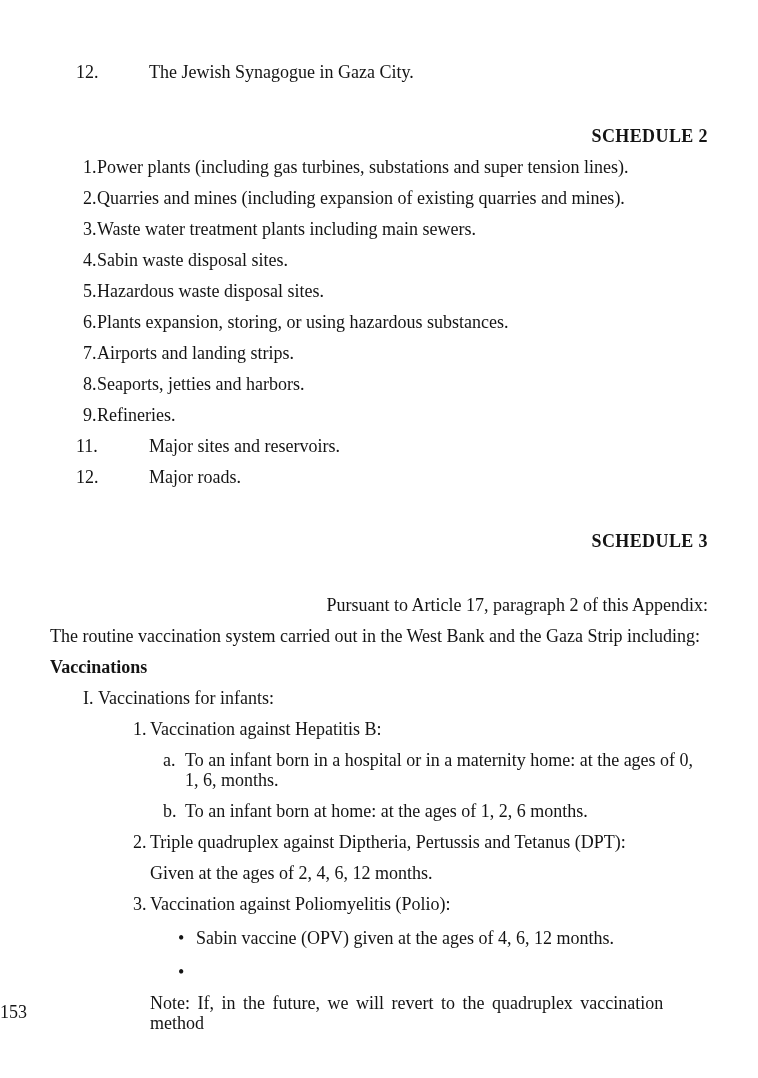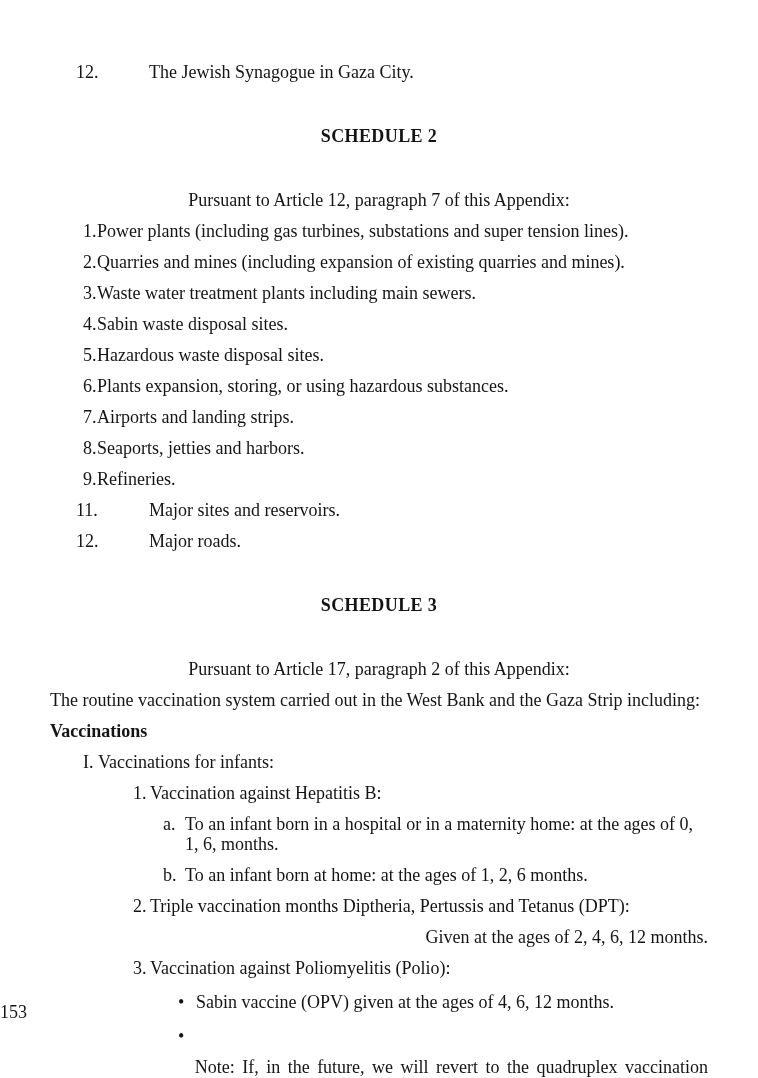--- a/index.html
+++ b/index.html
@@ -10,27 +10,27 @@
     box-sizing: border-box;
     background: #ffffff;
     padding: 62px 50px 0 50px;
     font-family: "Liberation Serif", serif;
     font-size: 18px;
     color: #141414;
     overflow: hidden;
   }
   .row { margin-bottom: 11px; line-height: 20px; }
   .flex { display: flex; }
-  .center { text-align: center; margin-top: 44px; }
+  .center { text-align: right; margin-top: 44px; }
   .bold { font-weight: bold; }
   .heading { font-weight: bold; letter-spacing: 0.4px; }
   .indent-26 { padding-left: 26px; }
   .indent-33 { padding-left: 33px; }
   .indent-83 { padding-left: 83px; }
-  .indent-100 { padding-left: 100px; text-align: right; }
+  .indent-100 { padding-left: 100px; }
   .indent-113 { padding-left: 113px; }
   .indent-128 { padding-left: 128px; }
   .num-narrow { width: 14px; flex-shrink: 0; }
   .num-wide { width: 73px; flex-shrink: 0; }
   .num-item { width: 17px; flex-shrink: 0; }
   .num-sub { width: 22px; flex-shrink: 0; }
   .num-roman { width: 15px; flex-shrink: 0; }
   .bullet-marker { width: 18px; flex-shrink: 0; }
   .sub-text { max-width: 523px; }
   .mb14 { margin-bottom: 14px; }
@@ -46,21 +46,20 @@
 <body>
 
 <div class="page">
 
   <div class="row flex indent-26">
     <span class="num-wide">12.</span>
     <span>The Jewish Synagogue in Gaza City.</span>
   </div>
 
   <div class="row center heading">SCHEDULE 2</div>
-  <div class="row center">Pursuant to Article 12, paragraph 7 of this Appendix:</div>
 
   <div class="row flex indent-33">
     <span class="num-narrow">1.</span>
     <span>Power plants (including gas turbines, substations and super tension lines).</span>
   </div>
   <div class="row flex indent-33">
     <span class="num-narrow">2.</span>
     <span>Quarries and mines (including expansion of existing quarries and mines).</span>
   </div>
   <div class="row flex indent-33">
@@ -120,21 +119,21 @@
     <span class="num-sub">a.</span>
     <span class="sub-text">To an infant born in a hospital or in a maternity home: at the ages of 0, 1, 6, months.</span>
   </div>
   <div class="row flex indent-113">
     <span class="num-sub">b.</span>
     <span class="sub-text">To an infant born at home: at the ages of 1, 2, 6 months.</span>
   </div>
 
   <div class="row flex indent-83">
     <span class="num-item">2.</span>
-    <span>Triple vaccination months Diptheria, Pertussis and Tetanus (DPT):</span>
+    <span>Triple quadruplex against Diptheria, Pertussis and Tetanus (DPT):</span>
   </div>
   <div class="row indent-100">Given at the ages of 2, 4, 6, 12 months.</div>
 
   <div class="row flex indent-83 mb14">
     <span class="num-item">3.</span>
     <span>Vaccination against Poliomyelitis (Polio):</span>
   </div>
 
   <div class="row flex indent-128 mb14">
     <span class="bullet-marker">•</span>

